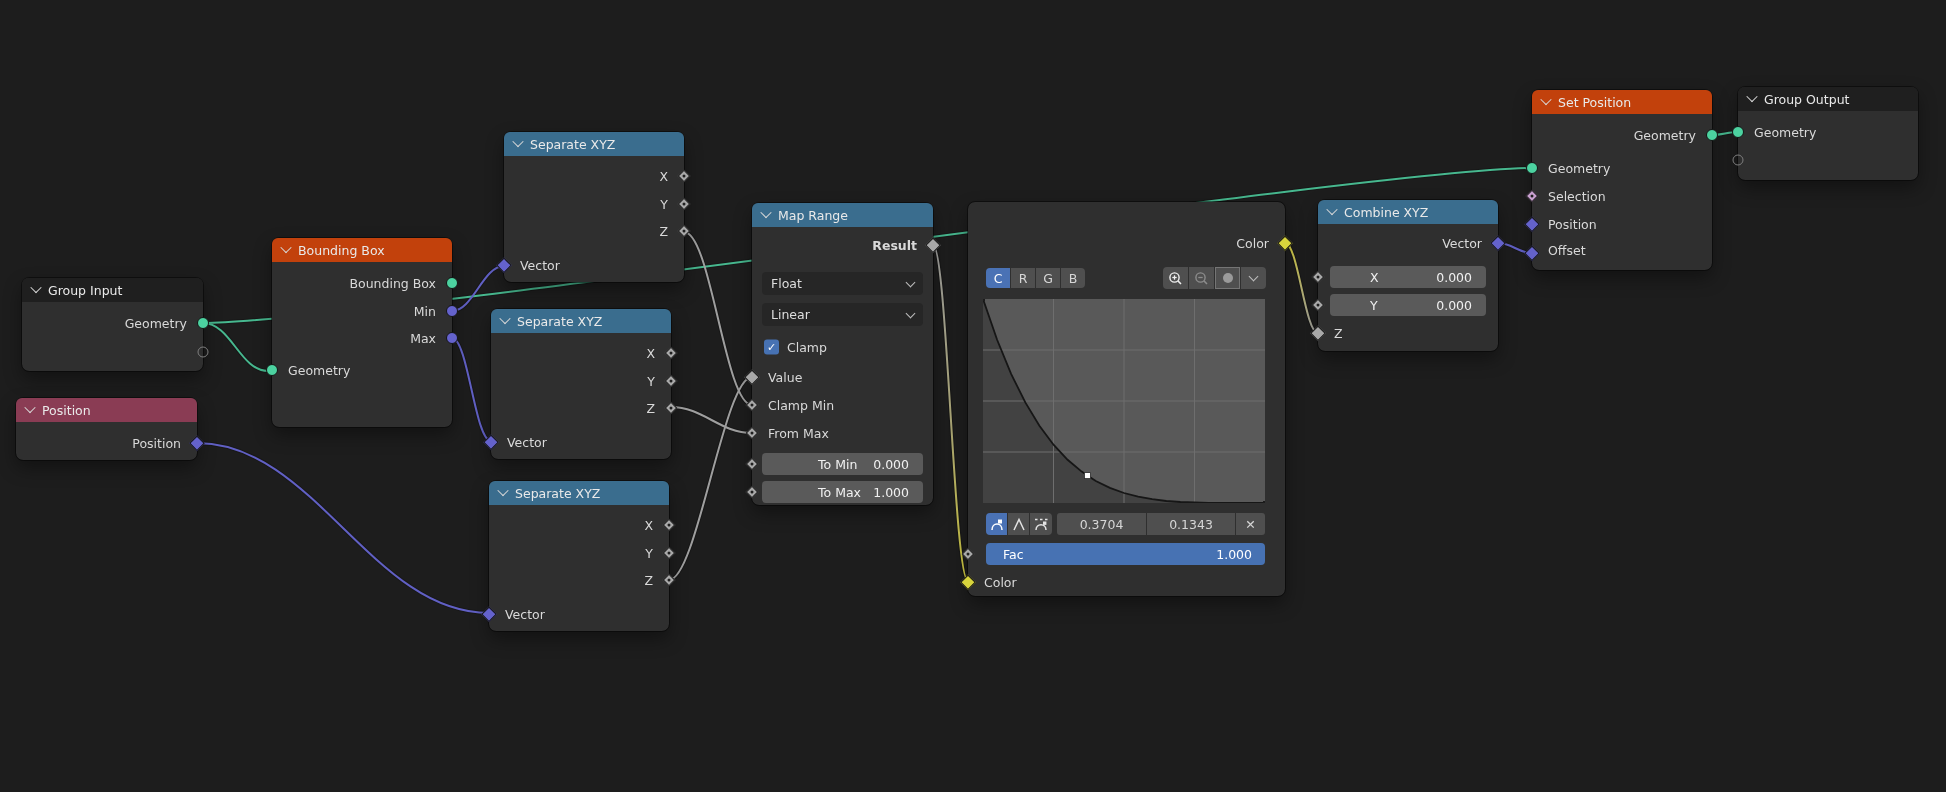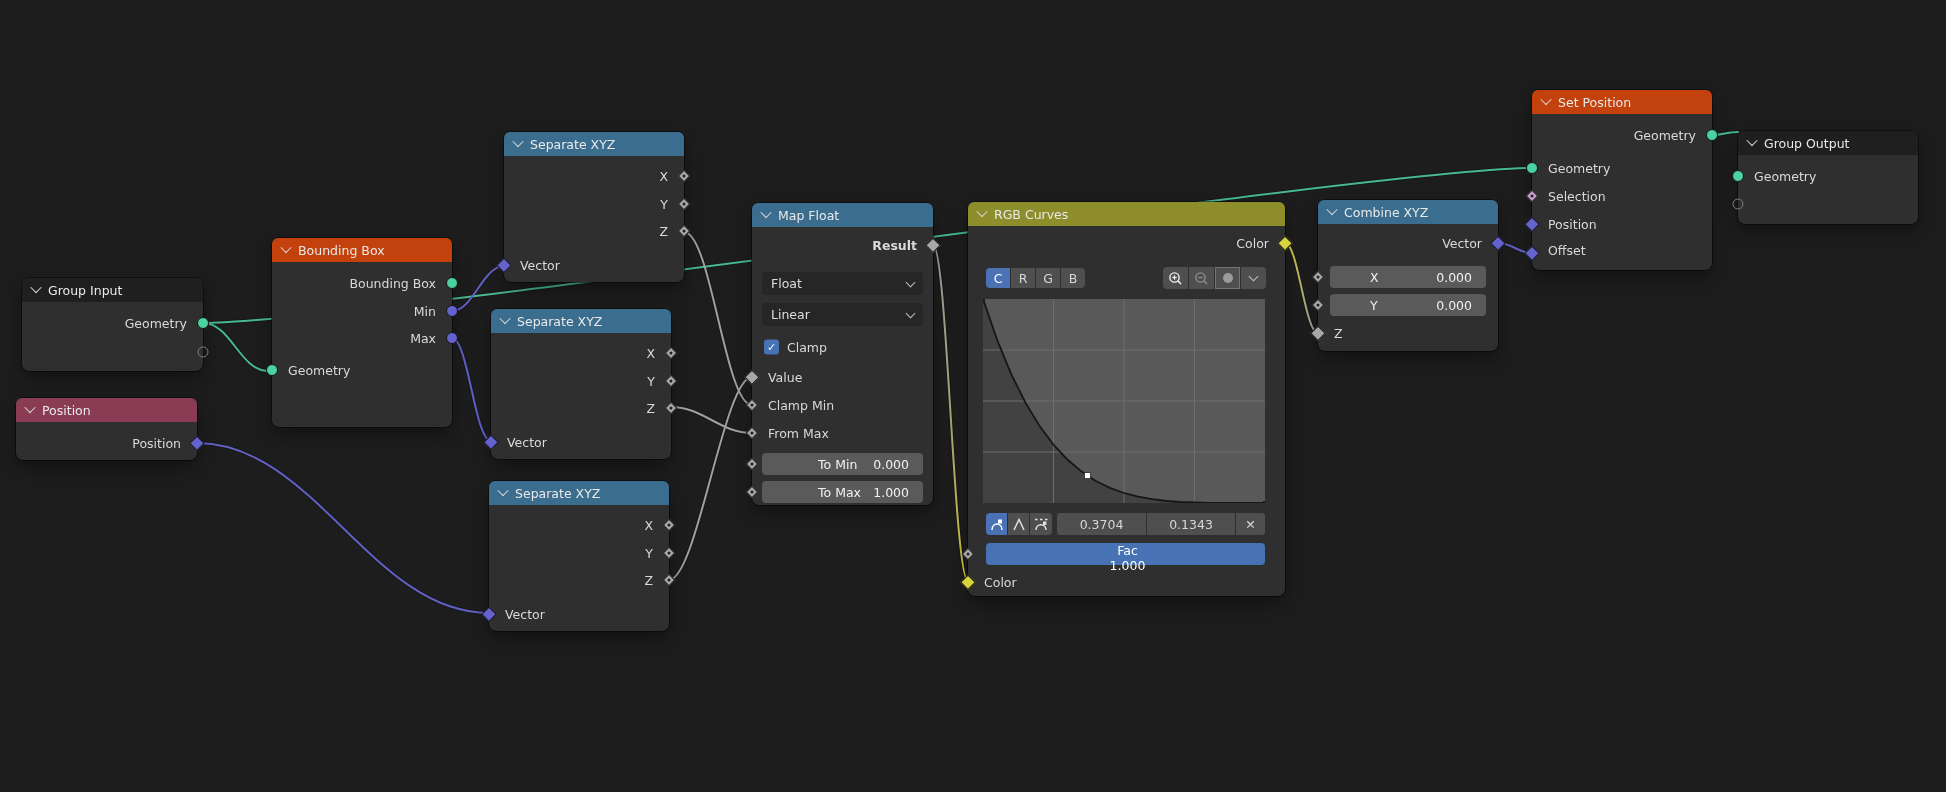--- a/index.html
+++ b/index.html
@@ -41,21 +41,21 @@
   .checkbox{width:15px;height:15px;background:#4772b3;border-radius:3px;color:#fff;font-size:11px;
         display:flex;align-items:center;justify-content:center;line-height:1;}
   .btn{display:flex;align-items:center;justify-content:center;box-sizing:border-box;
         font-size:12.5px;color:#d6d6d6;background:#4f4f4f;}
   .btn.active{background:#4a72b5;color:#fff;}
   .seg{position:absolute;display:flex;gap:1px;}
   .seg .btn:first-child{border-radius:4px 0 0 4px;} .seg .btn:last-child{border-radius:0 4px 4px 0;}
   .curvebox{position:absolute;background:#595959;}
   .fac{position:absolute;background:#4772b3;border-radius:4px;height:22px;display:flex;
         align-items:center;justify-content:space-between;padding:0 13px 0 17px;
-        box-sizing:border-box;font-size:12.5px;color:#fff;flex-direction:column;}
+        box-sizing:border-box;font-size:12.5px;color:#fff;}
   .tool-icon{display:block;}
 </style>
 </head>
 <body>
 
 <div id="canvas">
 
 <svg id="wires" width="1946" height="792" viewBox="0 0 1946 792">
   <defs>
     <linearGradient id="grad-result" gradientUnits="userSpaceOnUse" x1="933" y1="245" x2="968" y2="581">
@@ -174,21 +174,21 @@
   <span class="sock diamond dotted c-val" style="left:180px;top:72px;"></span>
   <span class="lbl out" style="top:99px;">Z</span>
   <span class="sock diamond dotted c-val" style="left:180px;top:99px;"></span>
   <span class="lbl in" style="top:133px;">Vector</span>
   <span class="sock diamond big c-vec" style="left:0px;top:133px;"></span>
 </div>
 
 <div class="node" style="left:752px;top:203px;width:181px;height:302px;">
   <div class="nheader hdr-conv">
     <span class="chev"></span>
-    <span>Map Float</span>
+    <span>Map Range</span>
   </div>
   <span class="lbl out" style="top:42px;font-weight:bold;">Result</span>
   <span class="sock diamond big c-val" style="left:181px;top:42px;"></span>
 
   <div class="dropdown" style="top:69px;">
     <span>Float</span>
     <span class="dd-chev"></span>
   </div>
   <div class="dropdown" style="top:100px;">
     <span>Linear</span>
@@ -212,24 +212,20 @@
   </div>
   <span class="sock diamond dotted c-val" style="left:0px;top:261px;"></span>
   <div class="field" style="left:10px;right:10px;top:278px;">
     <span style="margin-left:42px;">To Max</span>
     <span>1.000</span>
   </div>
   <span class="sock diamond dotted c-val" style="left:0px;top:289px;"></span>
 </div>
 
 <div class="node" style="left:968px;top:202px;width:317px;height:394px;">
-  <div class="nheader hdr-col">
-    <span class="chev"></span>
-    <span>RGB Curves</span>
-  </div>
   <span class="lbl out" style="top:41px;">Color</span>
   <span class="sock diamond big c-col" style="left:317px;top:41px;"></span>
 
   <div class="seg" style="left:18px;top:66px;">
     <div class="btn active" style="width:24px;height:20px;">C</div>
     <div class="btn" style="width:24px;height:20px;">R</div>
     <div class="btn" style="width:24px;height:20px;">G</div>
     <div class="btn" style="width:24px;height:20px;">B</div>
   </div>
   <div class="seg" style="left:195px;top:65px;">
@@ -346,21 +342,21 @@
   <span class="lbl in" style="top:78px;">Geometry</span>
   <span class="sock circle c-geo" style="left:0px;top:78px;"></span>
   <span class="lbl in" style="top:106px;">Selection</span>
   <span class="sock diamond dotted c-bool" style="left:0px;top:106px;"></span>
   <span class="lbl in" style="top:134px;">Position</span>
   <span class="sock diamond big c-vec" style="left:0px;top:134px;"></span>
   <span class="lbl in" style="top:160px;">Offset</span>
   <span class="sock diamond big c-vec" style="left:0px;top:163px;"></span>
 </div>
 
-<div class="node" style="left:1738px;top:87px;width:180px;height:93px;margin-top:44px;">
+<div class="node" style="left:1738px;top:87px;width:180px;height:93px;">
   <div class="nheader hdr-io">
     <span class="chev"></span>
     <span>Group Output</span>
   </div>
   <span class="lbl in" style="top:45px;">Geometry</span>
   <span class="sock circle c-geo" style="left:0px;top:45px;"></span>
   <span class="sock hollow" style="left:0px;top:73px;"></span>
 </div>
 
 </div>

